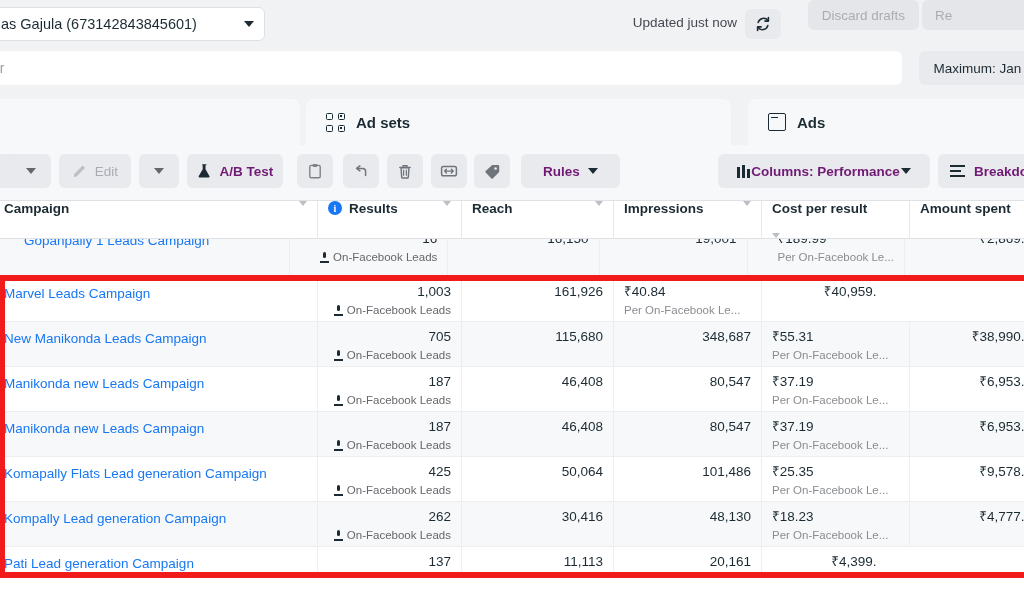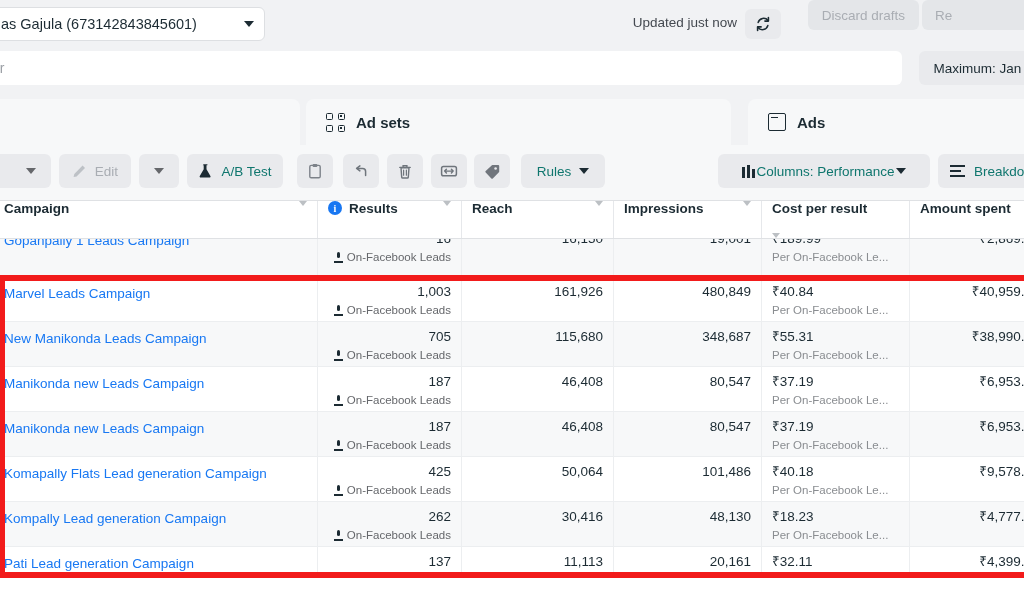--- a/index.html
+++ b/index.html
@@ -183,34 +183,34 @@
     top: 9px; height: 34px;
     background: #e9eaed;
     border-radius: 6px;
     display: flex; align-items: center; justify-content: center;
     gap: 8px;
     padding: 0 0;
     font-size: 13.5px;
     color: #a9adb3;
     white-space: nowrap;
   }
-  .tb.dark { color: #0f766e; }
+  .tb.dark { color: #701a75; font-weight: bold; }
   .tb-sq { width: 36px; padding: 0; }
 
   .tb-dup   { left: -30px; width: 52px; }
   .tb-caret1{ left: 11px;  width: 40px; }
   .tb-edit  { left: 59px;  width: 72px; }
   .tb-caret2{ left: 139px; width: 40px; }
   .tb-abtest{ left: 187px; width: 96px; }
   .tb-copy  { left: 297px; }
   .tb-undo  { left: 343px; }
   .tb-del   { left: 387px; }
   .tb-exp   { left: 431px; }
   .tb-tag   { left: 474px; }
-  .tb-rules { left: 521px; width: 84px; text-align: center; }
+  .tb-rules { left: 521px; width: 99px; text-align: center; }
 
   .viewsetup {
     position: absolute;
     left: 620px; top: 148px;
     font-size: 13px;
     color: #1c2b33;
     line-height: 15px;
     width: 42px;
   }
   .toggle {
@@ -327,21 +327,21 @@
   }
   .lead-ico::after {
     content:""; position:absolute; left:0; bottom:0;
     width:9px; height:2px; background:#1c2b33;
   }
   .spent-clip { overflow: hidden; }
   .spent-clip .num { margin-right: -18px; }
 
   
   .trow.partial { height: 38px; overflow: hidden; }
-  .trow.partial .td { padding-top: 0; }
+  .trow.partial .td { padding-top: 0; margin-left: 20px; }
   .trow.partial .camp-link,
   .trow.partial .num { margin-top: -9px; }
 
   
   .trow.partial-bottom { height: 30px; overflow: hidden; }
 
   
   .redline {
     position: absolute;
     background: #f21b1b;
@@ -541,23 +541,20 @@
           <div class="td c-results">
             <span class="num">1,003</span>
             <span class="sub">
               <span class="lead-ico"></span>
               <span>On-Facebook Leads</span>
             </span>
           </div>
           <div class="td c-reach">
             <span class="num">161,926</span>
           </div>
-          <div class="td c-impressions">
-            <span class="num">480,849</span>
-          </div>
           <div class="td c-cost">
             <span class="num">₹40.84</span>
             <span class="sub grey">Per On-Facebook Le...</span>
           </div>
           <div class="td c-spent spent-clip">
             <span class="num">₹40,959.0</span>
           </div>
         </div>
         <div class="trow alt">
           <div class="td c-campaign">
@@ -645,21 +642,21 @@
               <span>On-Facebook Leads</span>
             </span>
           </div>
           <div class="td c-reach">
             <span class="num">50,064</span>
           </div>
           <div class="td c-impressions">
             <span class="num">101,486</span>
           </div>
           <div class="td c-cost">
-            <span class="num">₹40.18</span>
+            <span class="num">₹25.35</span>
             <span class="sub grey">Per On-Facebook Le...</span>
           </div>
           <div class="td c-spent spent-clip">
             <span class="num">₹9,578.4</span>
           </div>
         </div>
         <div class="trow alt">
           <div class="td c-campaign">
             <a class="camp-link">Kompally Lead generation Campaign</a>
           </div>
@@ -694,24 +691,20 @@
               <span class="lead-ico"></span>
               <span>On-Facebook Leads</span>
             </span>
           </div>
           <div class="td c-reach">
             <span class="num">11,113</span>
           </div>
           <div class="td c-impressions">
             <span class="num">20,161</span>
           </div>
-          <div class="td c-cost">
-            <span class="num">₹32.11</span>
-            <span class="sub grey">Per On-Facebook Le...</span>
-          </div>
           <div class="td c-spent spent-clip">
             <span class="num">₹4,399.3</span>
           </div>
         </div>
       </div>
   </div>
 
   <div class="redline top"></div>
   <div class="redline bottom"></div>
   <div class="redline left"></div>

